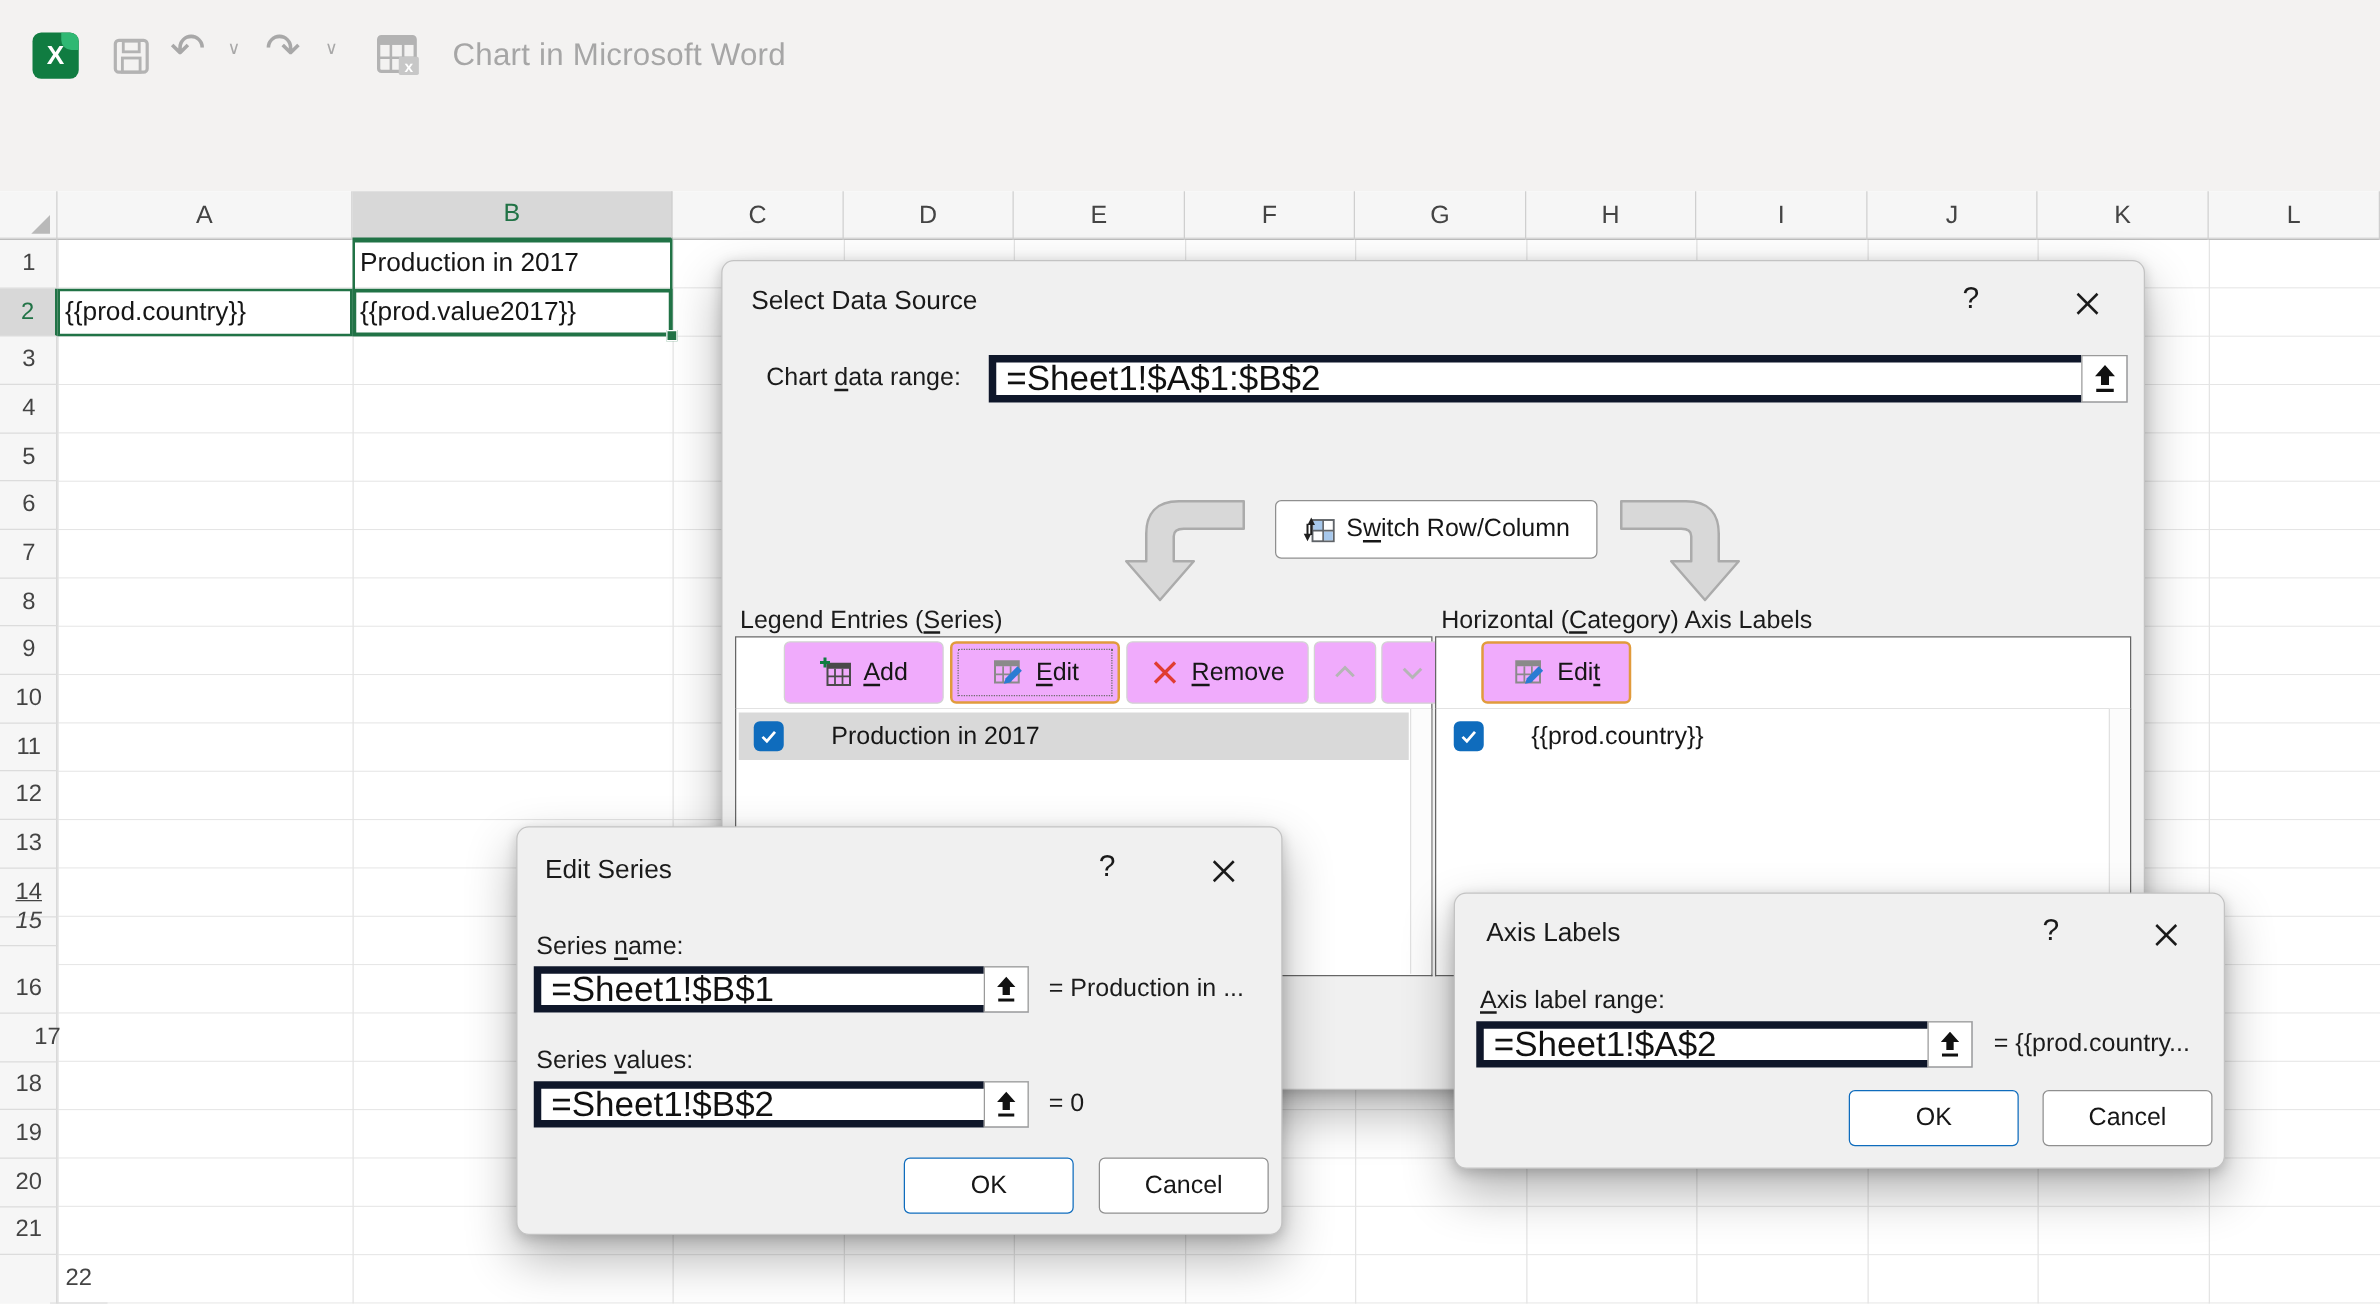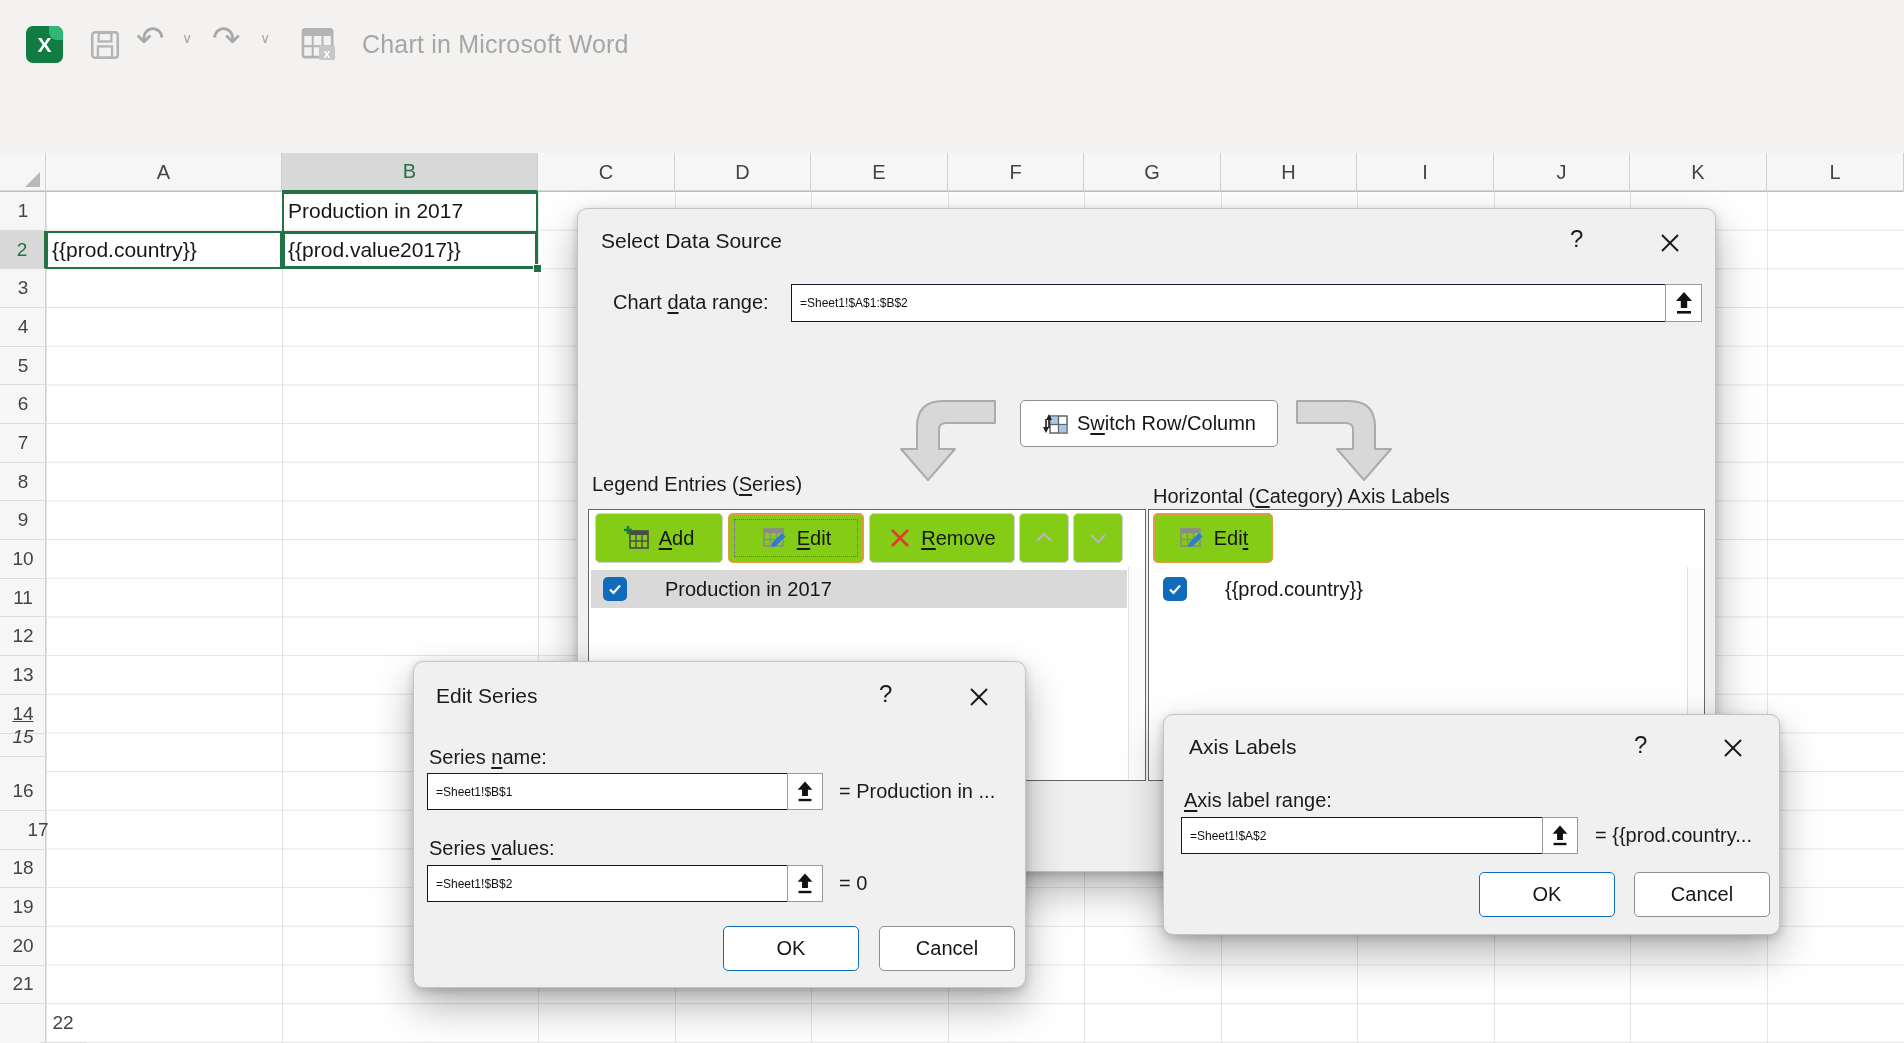--- a/index.html
+++ b/index.html
@@ -46,33 +46,33 @@
   #fill-handle { position:absolute; width:9px; height:9px; background:#217346;
      border:1.5px solid #fff; }
 
   
   .dialog { background:#f0f0f0; border:1px solid #c3c3c3; border-radius:10px;
      box-shadow:0 18px 40px rgba(0,0,0,.30), 0 3px 10px rgba(0,0,0,.18); }
   .dlg-title { font-size:21px; color:#1a1a1a; }
   .help-btn { font-size:24px; color:#1a1a1a; background:none; border:none; cursor:default; }
   .label { font-size:20px; color:#1b1b1b; white-space:nowrap; }
   u { text-decoration:underline; text-underline-offset:3px; }
-  .tinput { position:absolute; background:#fff; border:1px solid #0f172a; font-size:12px;
+  .tinput { position:absolute; background:#fff; border:6px solid #0f172a; font-size:28px;
      font-family:"Liberation Sans",sans-serif; color:#111; padding:0 42px 0 8px; }
   .picker { position:absolute; background:#fff; border:1px solid #9a9a9a;
      display:flex; align-items:center; justify-content:center; }
   .preview { font-size:20px; color:#1b1b1b; white-space:nowrap; overflow:hidden; }
   .push-btn { position:absolute; background:#fff; border:1px solid #8f8f8f; border-radius:5px;
      font-size:20px; color:#161616; display:flex; align-items:center; justify-content:center;
      font-family:"Liberation Sans",sans-serif; }
   .push-btn.primary { border:1.5px solid #0f6cbd; }
   .tool-box { position:absolute; background:#fff; border:1px solid #666; }
   .list-box { position:absolute; background:#fff; border:1px solid #666; border-top:none; }
-  .mini-btn { position:absolute; background:#84cc16; border:1px solid #d2d2d2; border-radius:5px;
-     display:flex; align-items:center; justify-content:center; gap:9px; font-size:20px; color:#161616; }
+  .mini-btn { position:absolute; background:#f0abfc; border:1px solid #d2d2d2; border-radius:5px;
+     display:flex; align-items:center; justify-content:center; gap:9px; font-size:20px; color:#161616;margin-left:32px; }
   .mini-btn.orange { border:2px solid #e19b3c; }
   .mini-btn.focusdots { outline:1.5px dotted #6b6b6b; outline-offset:-7px; }
   .list-row { position:absolute; display:flex; align-items:center; gap:38px; padding-left:12px; }
   .list-row.sel { background:#d9d9d9; }
   .checkbox { width:24px; height:24px; border-radius:5px; background:#0f6cbd;
      display:flex; align-items:center; justify-content:center; flex:none; }
   .item-label { font-size:20px; color:#161616; }
   .scroll-track { position:absolute; background:#fcfcfc; border-left:1px solid #e1e1e1; }
 </style>
 </head>
@@ -207,21 +207,21 @@
         <line x1="16.5" y1="6" x2="16.5" y2="23" stroke="#5f6368" stroke-width="1.3"></line>
         <line x1="8" y1="14.5" x2="25" y2="14.5" stroke="#5f6368" stroke-width="1.3"></line>
         <path d="M4 10 L7 4 L10 10 Z" fill="#1f1f1f"></path>
         <path d="M1 17 L4 23 L7 17 Z" fill="#1f1f1f"></path>
         <line x1="7" y1="9" x2="7" y2="18" stroke="#1f1f1f" stroke-width="1.6"></line>
         <line x1="4" y1="9" x2="4" y2="18" stroke="#1f1f1f" stroke-width="1.6"></line>
       </svg>
       <span>S<u>w</u>itch Row/Column</span>
     </div>
 
-    <div class="label abs" style="left:14px;top:264px">Legend Entries (<u>S</u>eries)</div>
+    <div class="label abs" style="left:14px;top:276px">Legend Entries (<u>S</u>eries)</div>
     <div class="label abs" style="left:575px;top:276px">Horizontal (<u>C</u>ategory) Axis Labels</div>
 
     <div class="tool-box" style="left:10px;top:300px;width:558px;height:59px"></div>
     <div class="mini-btn" style="left:17px;top:304px;width:128px;height:50px">
       <svg width="26" height="26" viewBox="0 0 26 26">
         <rect x="6" y="6" width="18" height="17" fill="none" stroke="#4a4a4a" stroke-width="1.6"></rect>
         <rect x="6" y="6" width="18" height="4" fill="#4a4a4a"></rect>
         <line x1="12" y1="10" x2="12" y2="23" stroke="#4a4a4a" stroke-width="1.4"></line>
         <line x1="18" y1="10" x2="18" y2="23" stroke="#4a4a4a" stroke-width="1.4"></line>
         <line x1="6" y1="16" x2="24" y2="16" stroke="#4a4a4a" stroke-width="1.4"></line>

